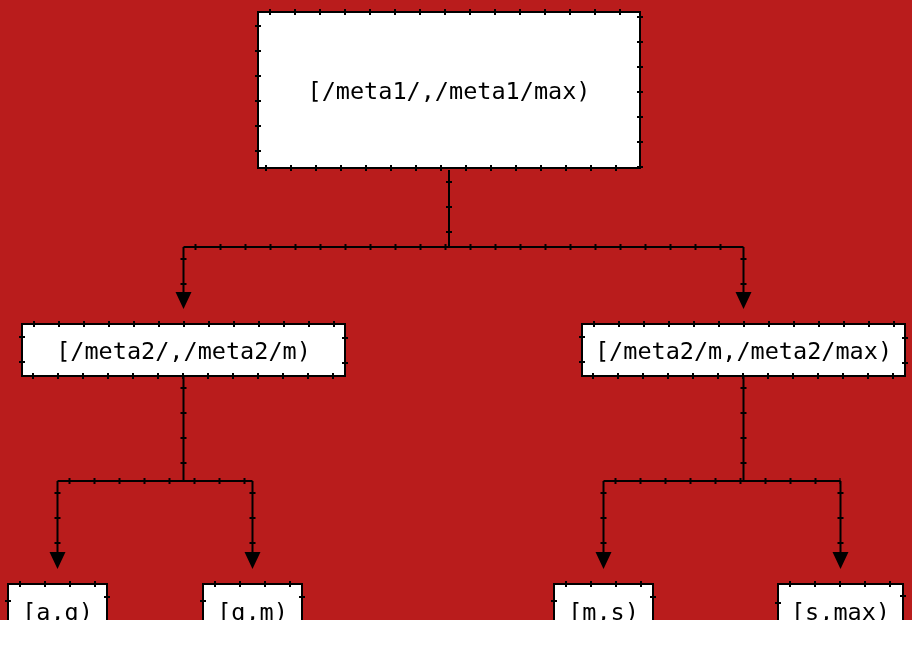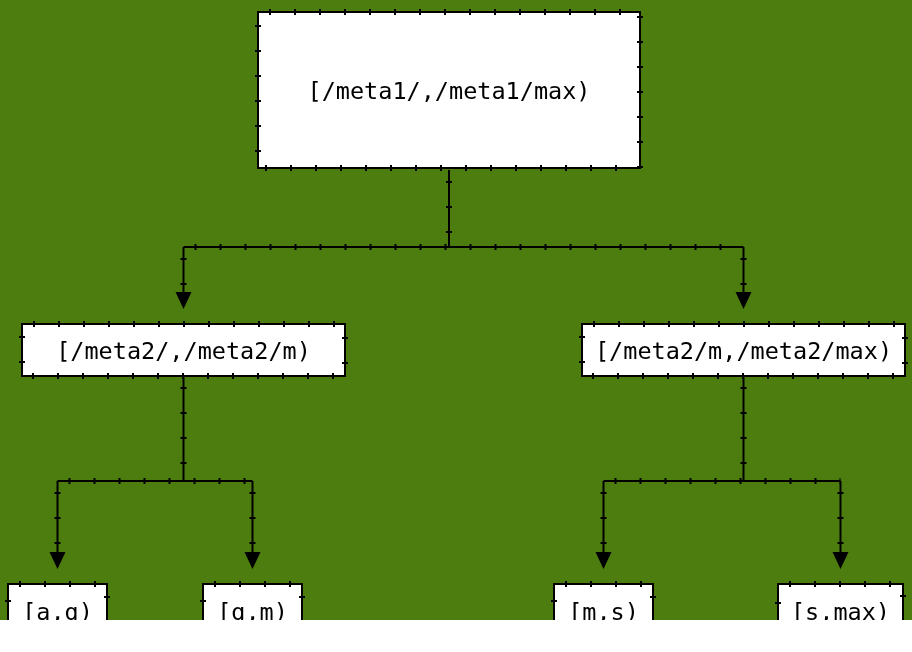--- a/index.html
+++ b/index.html
@@ -4,21 +4,21 @@
 <style>
   html, body {
     margin: 0;
     padding: 0;
     background: #ffffff;
   }
   .stage {
     position: relative;
     width: 912px;
     height: 620px;
-    background: #4d7c0f;
+    background: #b91c1c;
     overflow: hidden;
   }
   svg text {
     font-family: "DejaVu Sans Mono", "Liberation Mono", monospace;
     font-size: 23.5px;
     fill: #000000;
     text-anchor: middle;
     dominant-baseline: central;
   }
   .edge {

